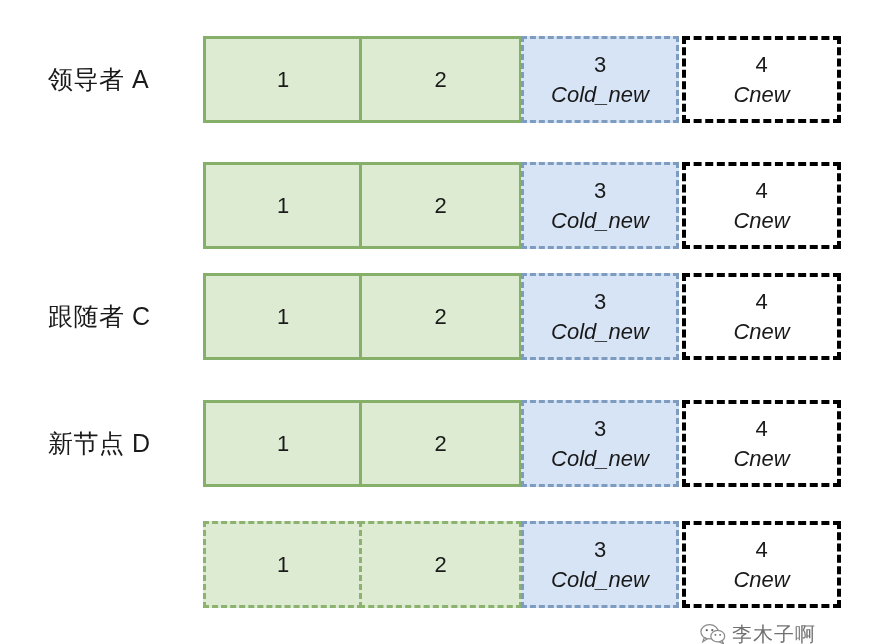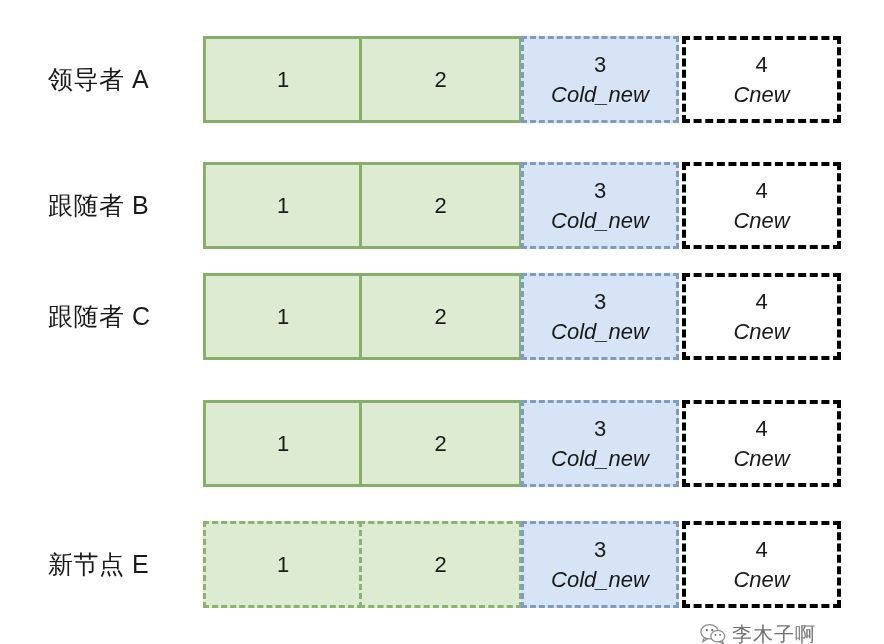--- a/index.html
+++ b/index.html
@@ -136,21 +136,20 @@
       <span class="idx">3</span>
       <span class="sub">Cold_new</span>
     </div>
     <div class="cell cell-cnew cell-white">
       <span class="idx">4</span>
       <span class="sub">Cnew</span>
     </div>
   </div>
 
   <div class="row" style="top:162px">
-    <div class="row-label">跟随者 B</div>
     <div class="cell cell-log1 cell-green">
       <span class="idx">1</span>
     </div>
     <div class="cell cell-log2 cell-green">
       <span class="idx">2</span>
     </div>
     <div class="cell cell-coldnew cell-blue">
       <span class="idx">3</span>
       <span class="sub">Cold_new</span>
     </div>
@@ -172,38 +171,38 @@
       <span class="idx">3</span>
       <span class="sub">Cold_new</span>
     </div>
     <div class="cell cell-cnew cell-white">
       <span class="idx">4</span>
       <span class="sub">Cnew</span>
     </div>
   </div>
 
   <div class="row" style="top:400px">
+    <div class="row-label">新节点 D</div>
     <div class="cell cell-log1 cell-green">
       <span class="idx">1</span>
     </div>
     <div class="cell cell-log2 cell-green">
       <span class="idx">2</span>
     </div>
     <div class="cell cell-coldnew cell-blue">
       <span class="idx">3</span>
       <span class="sub">Cold_new</span>
     </div>
     <div class="cell cell-cnew cell-white">
       <span class="idx">4</span>
       <span class="sub">Cnew</span>
     </div>
   </div>
 
   <div class="row" style="top:521px">
-    <div class="row-label">新节点 E</div>
     <div class="cell cell-log1 cell-green-dashed">
       <span class="idx">1</span>
     </div>
     <div class="cell cell-log2 cell-green-dashed">
       <span class="idx">2</span>
     </div>
     <div class="cell cell-coldnew cell-blue">
       <span class="idx">3</span>
       <span class="sub">Cold_new</span>
     </div>

